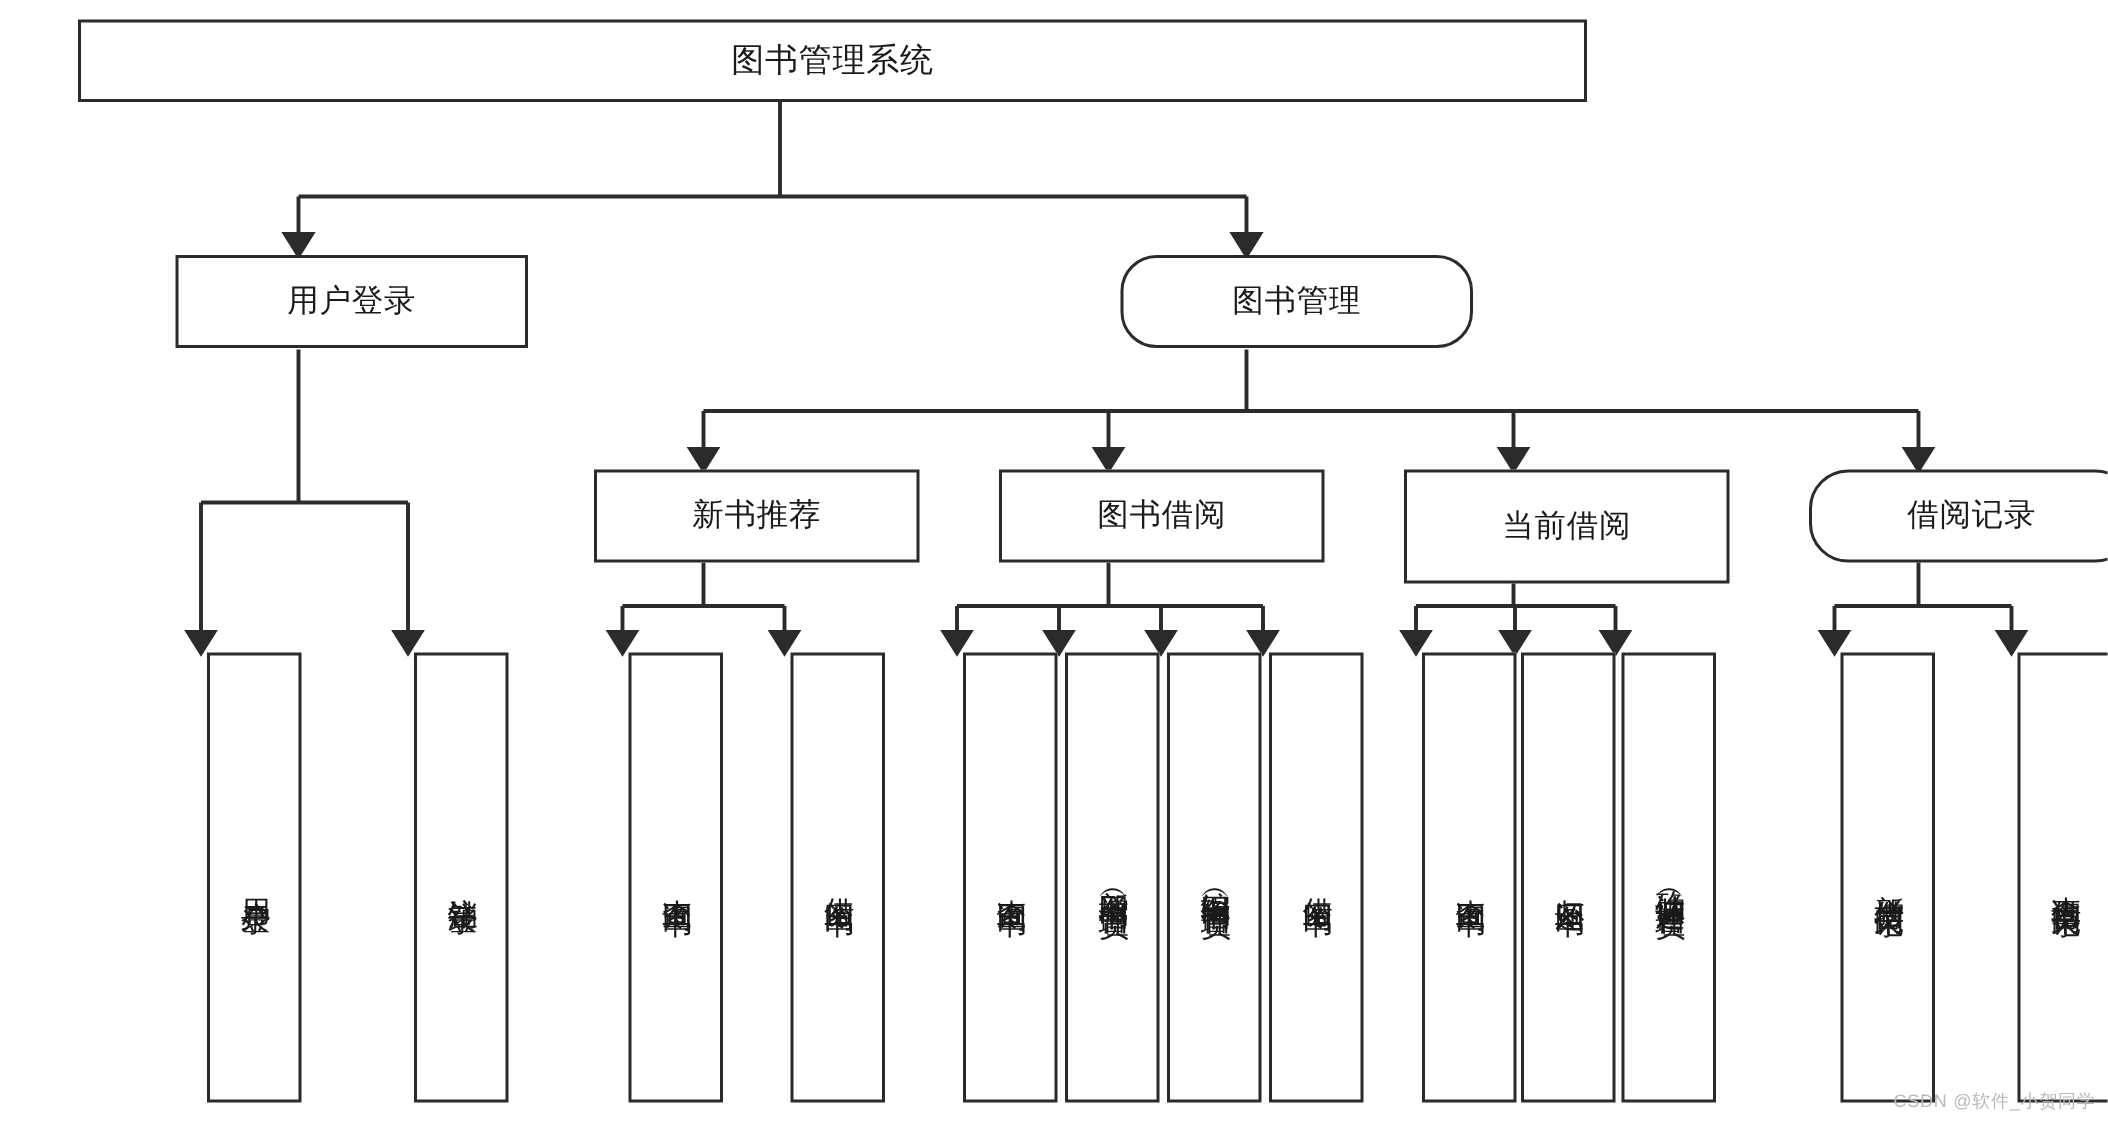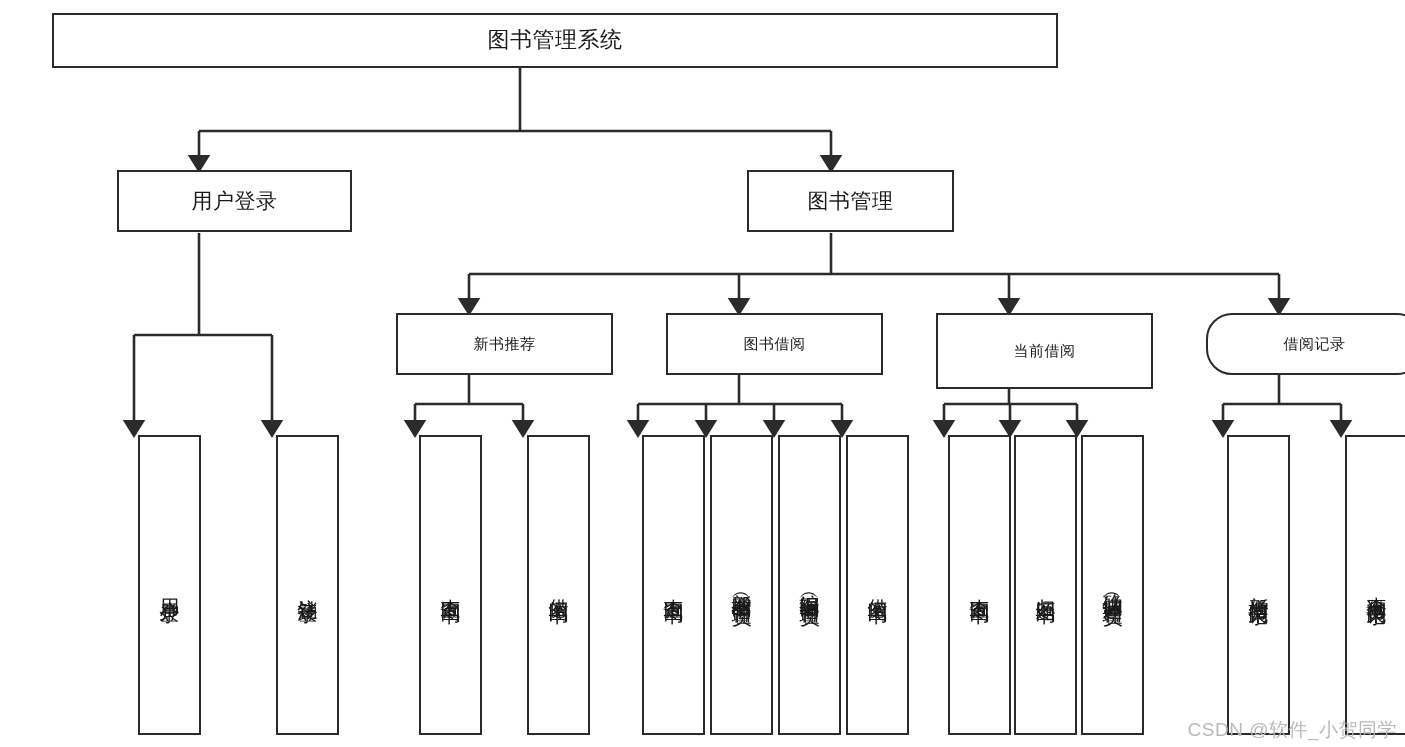--- a/index.html
+++ b/index.html
@@ -40,40 +40,40 @@
   .node-label {
     color: #1a1a1a;
     font-size: 21px;
     line-height: 1.28;
     letter-spacing: 0.5px;
     white-space: nowrap;
     text-align: center;
   }
   .node-box.level1 .node-label { font-size: 22px; }
   .node-box.level2 .node-label { font-size: 21px; }
-  .node-box.level3 .node-label { font-size: 15px; }
+  .node-box.level3 .node-label { font-size: 21px; }
   .node-box.leaf {
     align-items: center;
     justify-content: center;
     padding-top: 4px;
   }
   .node-box.leaf .node-label {
     writing-mode: vertical-rl;
     text-orientation: upright;
     font-size: 20px;
     line-height: 1.55;
     letter-spacing: 2px;
     white-space: normal;
     max-height: 282px;
   }
   .watermark {
     position: absolute;
     right: 8px;
     bottom: 4px;
-    font-size: 19px;
+    font-size: 12px;
     color: #b9b9b9;
     letter-spacing: 0.5px;
     white-space: nowrap;
     pointer-events: none;
   }
 </style>
 </head>
 <body>
 
 <div id="diagram-root">
@@ -131,21 +131,21 @@
     </g>
   </svg>
 
   <div class="node-box level1" style="left:17px; top:13px; width:1006px; height:55px;">
     <span class="node-label">图书管理系统</span>
   </div>
 
   <div class="node-box level2" style="left:82px; top:170px; width:235px; height:62px;">
     <span class="node-label">用户登录</span>
   </div>
-  <div class="node-box level2" style="left:712px; top:170px; width:207px; height:62px;">
+  <div class="node-box level2" style="left:712px; top:170px; width:235px; height:62px;border-radius:24px;">
     <span class="node-label">图书管理</span>
   </div>
 
   <div class="node-box level3" style="left:361px; top:313px; width:217px; height:62px;">
     <span class="node-label">新书推荐</span>
   </div>
   <div class="node-box level3" style="left:631px; top:313px; width:217px; height:62px;">
     <span class="node-label">图书借阅</span>
   </div>
   <div class="node-box level3" style="left:901px; top:313px; width:217px; height:76px;">

